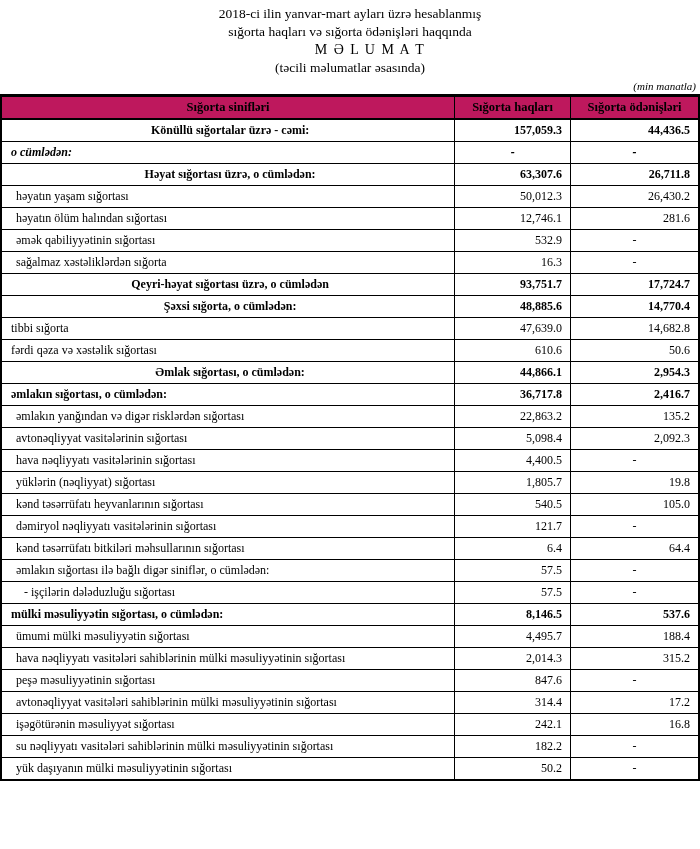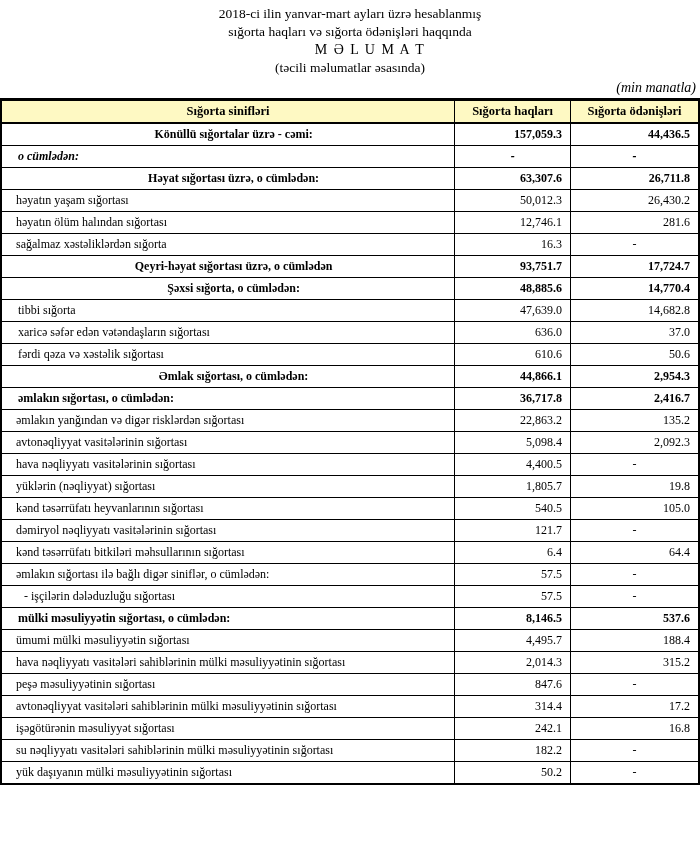--- a/index.html
+++ b/index.html
@@ -18,21 +18,21 @@
     padding-top: 5px;
   }
   .title-melumat {
     font-size: 14px;
     letter-spacing: 1.5px;
     padding-left: 40px;
   }
   .unit-note {
     text-align: right;
     font-style: italic;
-    font-size: 14px;
+    font-size: 11px;
     padding: 3px 4px 2px 0;
   }
 
   table {
     width: 100%;
     border-collapse: collapse;
     border: 2px solid #000;
     border-top: 3px solid #000;
     table-layout: fixed;
   }
@@ -44,32 +44,32 @@
     white-space: nowrap;
     text-overflow: clip;
     height: 22px;
     vertical-align: middle;
   }
   th {
     font-weight: bold;
     text-align: center;
     font-size: 12.5px;
     border-bottom: 2px solid #000;
-    background: #fef9c3;
+    background: #be185d;
     height: 24px;
   }
   td.cell-num { text-align: right; padding-right: 8px; }
   td.cell-num.dash { text-align: center; padding-right: 5px; }
 
   tr.center-bold td { font-weight: bold; }
   tr.center-bold td.cell-label { text-align: center; }
   tr.left-bold td { font-weight: bold; }
   tr.left-bold-italic td { font-weight: bold; font-style: italic; }
 
-  td.indent-0 { padding-left: 16px; }
+  td.indent-0 { padding-left: 9px; }
   td.indent-1 { padding-left: 14px; margin-left: 12px; }
   td.indent-2 { padding-left: 22px; }
 </style>
 </head>
 <body>
 
 <div class="page">
 
   <div class="title-block">
     <div>2018-ci ilin yanvar-mart ayları üzrə hesablanmış</div>
@@ -113,43 +113,43 @@
           <td class="cell-label indent-1">həyatın yaşam sığortası</td>
           <td class="cell-num">50,012.3</td>
           <td class="cell-num">26,430.2</td>
         </tr>
         <tr class="normal">
           <td class="cell-label indent-1">həyatın ölüm halından sığortası</td>
           <td class="cell-num">12,746.1</td>
           <td class="cell-num">281.6</td>
         </tr>
         <tr class="normal">
+          <td class="cell-label indent-1">əmək qabiliyyətinin sığortası</td>
+          <td class="cell-num">532.9</td>
+          <td class="cell-num dash">-</td>
+        </tr>
+        <tr class="normal">
           <td class="cell-label indent-1">sağalmaz xəstəliklərdən sığorta</td>
           <td class="cell-num">16.3</td>
           <td class="cell-num dash">-</td>
         </tr>
         <tr class="center-bold">
           <td class="cell-label indent-0">Qeyri-həyat sığortası üzrə, o cümlədən</td>
           <td class="cell-num">93,751.7</td>
           <td class="cell-num">17,724.7</td>
         </tr>
         <tr class="center-bold">
           <td class="cell-label indent-0">Şəxsi sığorta,  o cümlədən:</td>
           <td class="cell-num">48,885.6</td>
           <td class="cell-num">14,770.4</td>
         </tr>
         <tr class="normal">
           <td class="cell-label indent-0">tibbi sığorta</td>
           <td class="cell-num">47,639.0</td>
           <td class="cell-num">14,682.8</td>
-        </tr>
-        <tr class="normal">
-          <td class="cell-label indent-0">xaricə səfər edən vətəndaşların sığortası</td>
-          <td class="cell-num">636.0</td>
-          <td class="cell-num">37.0</td>
         </tr>
         <tr class="normal">
           <td class="cell-label indent-0">fərdi qəza və xəstəlik sığortası</td>
           <td class="cell-num">610.6</td>
           <td class="cell-num">50.6</td>
         </tr>
         <tr class="center-bold">
           <td class="cell-label indent-0">Əmlak sığortası, o cümlədən:</td>
           <td class="cell-num">44,866.1</td>
           <td class="cell-num">2,954.3</td>

